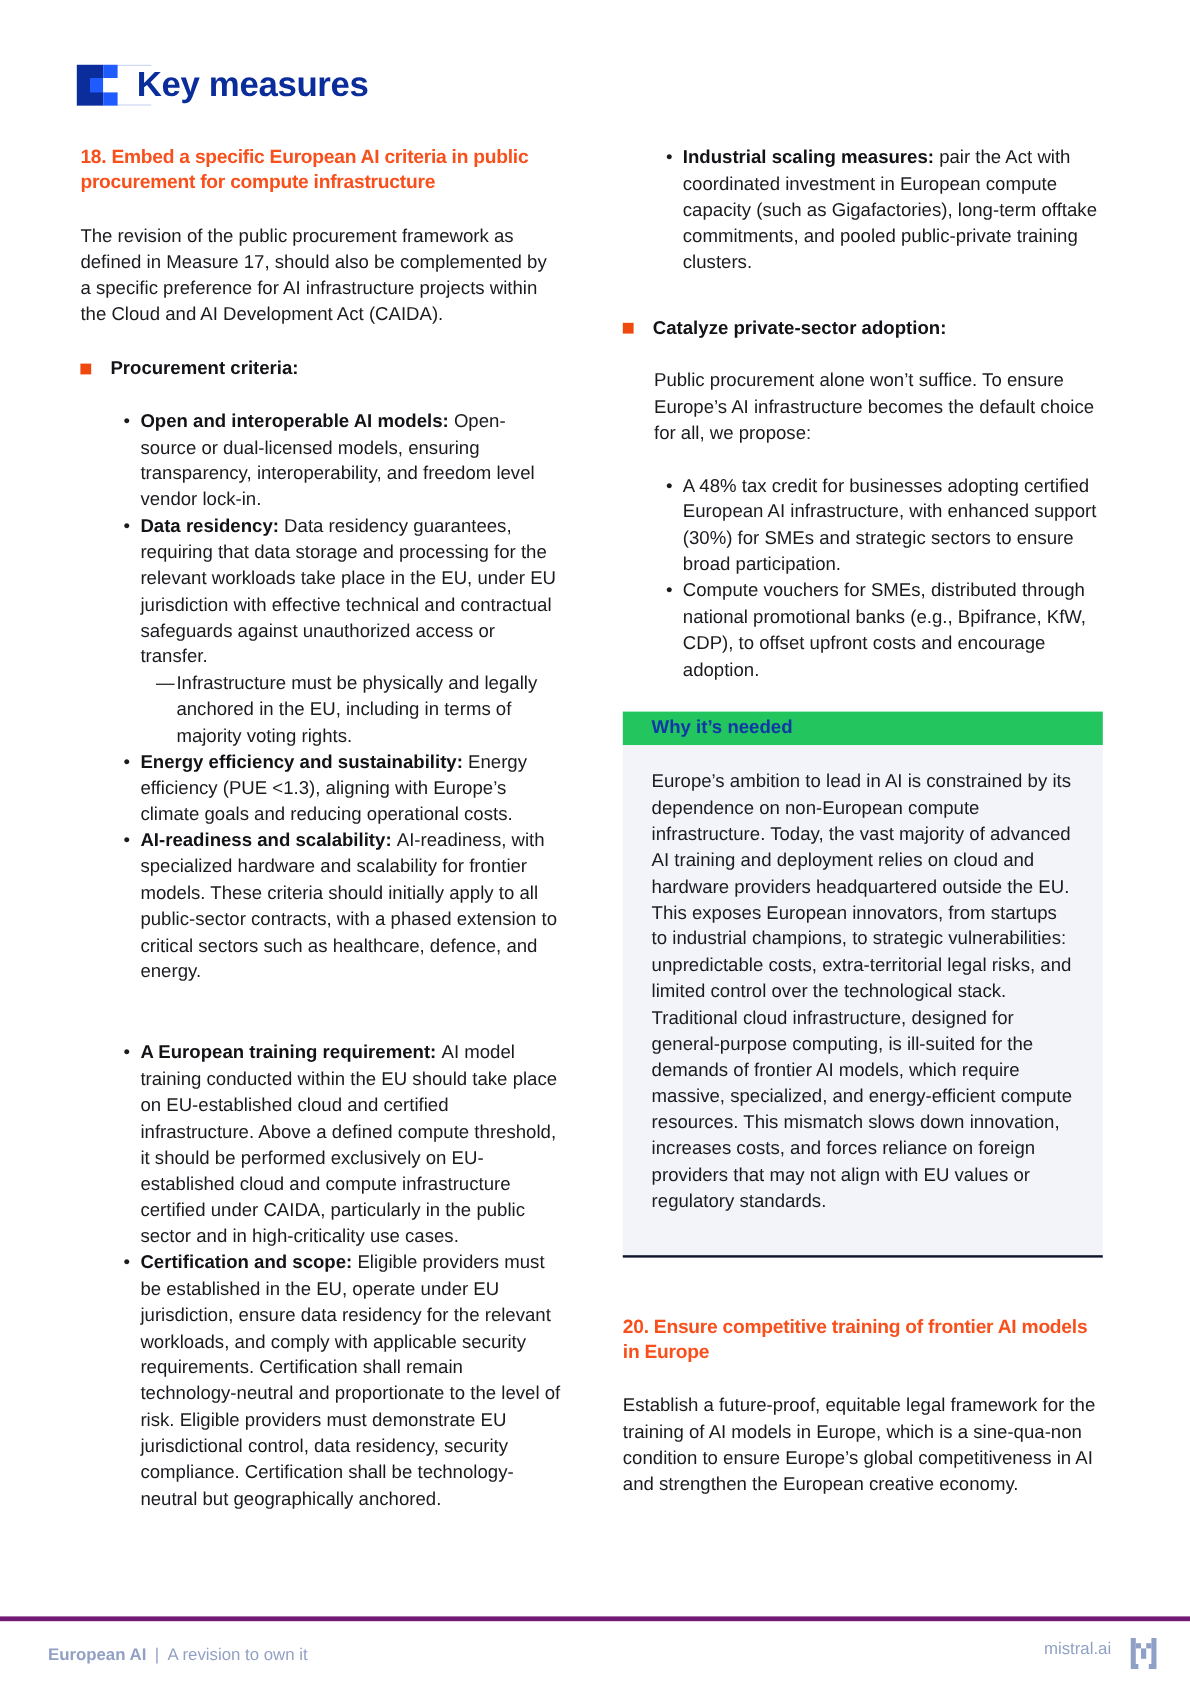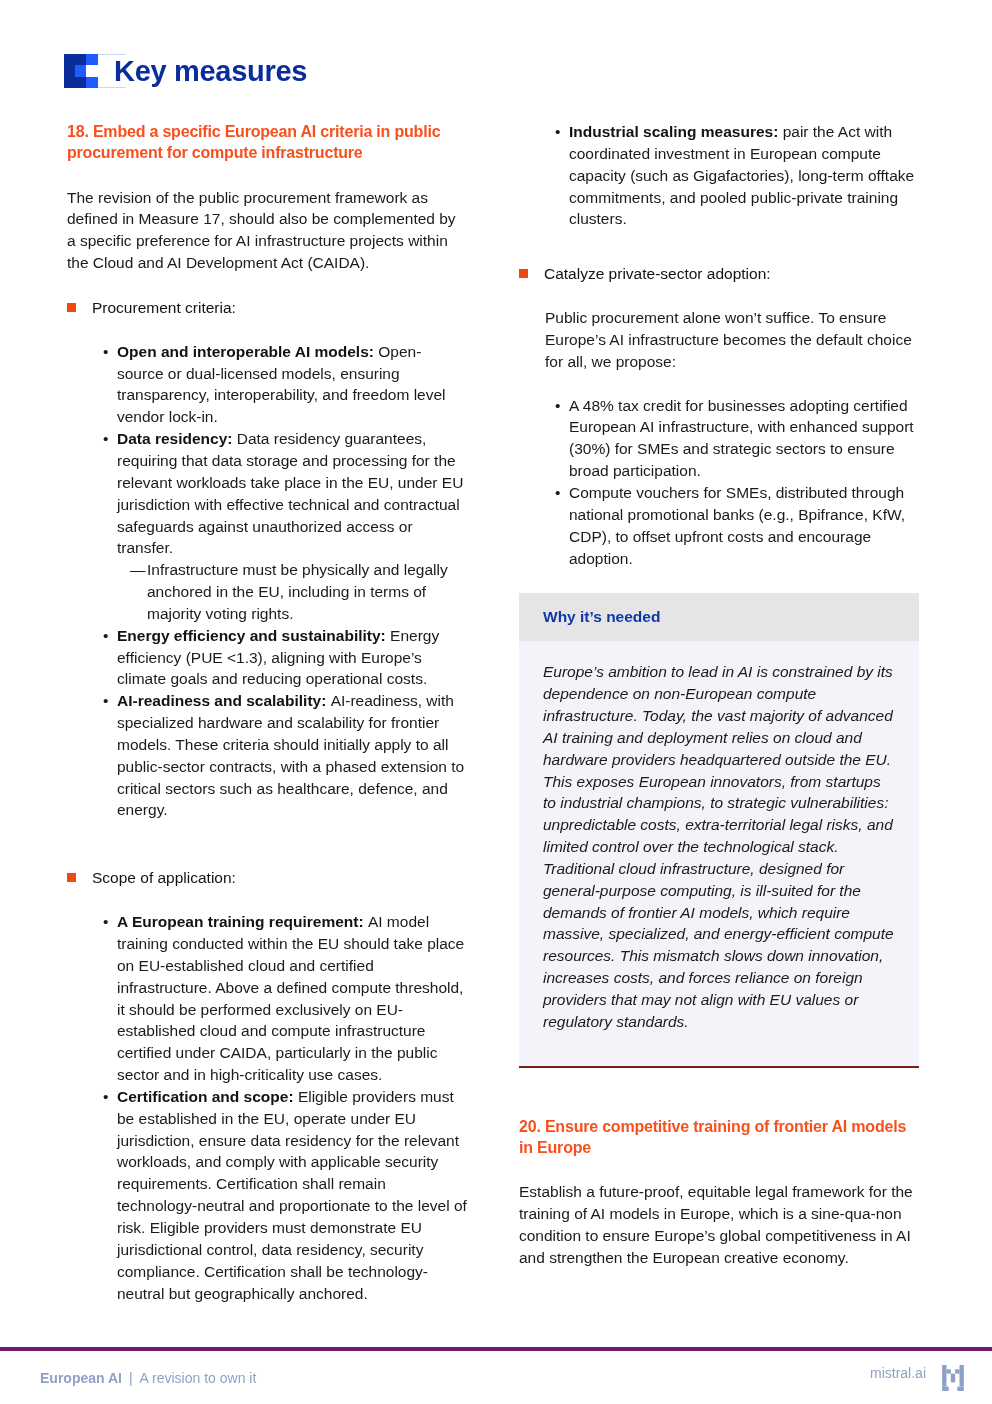--- a/index.html
+++ b/index.html
@@ -56,44 +56,43 @@
     line-height:1.41;
   }
   p.body { margin-bottom:23px; }
   b, strong, .bold { font-weight:bold; color:#121217; }
   
   .square-item { display:flex; align-items:flex-start; margin-bottom:22px; }
   .square-item .sq {
     width:9px; height:9px; background:#ee4a10;
     margin:6px 16px 0 0; flex:0 0 auto;
   }
-  .square-label { font-weight:normal; color:#121217; }
+  .square-label { font-weight:bold; color:#121217; }
   .mt-md { margin-top:33px; }
   
   ul.dots { list-style:none; padding-left:36px; margin-bottom:23px; }
   ul.dots.mb-lg { margin-bottom:46px; }
   ul.dots.mb-sm { margin-bottom:24px; }
   ul.dots li { position:relative; padding-left:14px; }
   ul.dots li .dot { position:absolute; left:0; top:0; }
   .dash-item { position:relative; margin-left:13px; padding-left:17px; }
   .dash-item .dash { position:absolute; left:0; top:0; }
   .indent { margin-left:26px; }
   .catalyze-par { margin-bottom:22px; }
   
   .why-box { width:400px; margin-bottom:48px; }
   .why-head {
-    background:#e5e5e5;
-    padding:15px 24px;
+    background:#22c55e;
+    padding:5px 24px;
   }
   .why-title { font-size:15.5px; font-weight:bold; color:#1036a8; }
   .why-body-wrap {
     background:#f2f4fa;
     padding:20px 24px 33px 24px;
-    border-bottom:2px solid #7f1d1d;
-    font-style:italic;
+    border-bottom:2px solid #0f172a;
   }
   
   .page-footer {
     position:absolute;
     left:0; right:0; bottom:0;
     height:57px;
     border-top:4px solid #701a75;
     display:flex;
     align-items:center;
     justify-content:space-between;
@@ -144,24 +143,20 @@
         </div>
       </li>
       <li>
         <span class="dot">•</span><span class="bold">Energy efficiency and sustainability: </span><span>Energy efficiency (PUE &lt;1.3), aligning with Europe’s climate goals and reducing operational costs.</span>
       </li>
       <li>
         <span class="dot">•</span><span class="bold">AI-readiness and scalability: </span><span>AI-readiness, with specialized hardware and scalability for frontier models. These criteria should initially apply to all public-sector contracts, with a phased extension to critical sectors such as healthcare, defence, and energy.</span>
       </li>
     </ul>
 
-    <div class="square-item">
-      <span class="sq"></span>
-      <span class="square-label">Scope of application:</span>
-    </div>
 
     <ul class="dots">
       <li>
         <span class="dot">•</span><span class="bold">A European training requirement: </span><span>AI model training conducted within the EU should take place on EU-established cloud and certified infrastructure. Above a defined compute threshold, it should be performed exclusively on EU-established cloud and compute infrastructure certified under CAIDA, particularly in the public sector and in high-criticality use cases.</span>
       </li>
       <li>
         <span class="dot">•</span><span class="bold">Certification and scope: </span><span>Eligible providers must be established in the EU, operate under EU jurisdiction, ensure data residency for the relevant workloads, and comply with applicable security requirements. Certification shall remain technology-neutral and proportionate to the level of risk. Eligible providers must demonstrate EU jurisdictional control, data residency, security compliance. Certification shall be technology-neutral but geographically anchored.</span>
       </li>
     </ul>
   </div>

